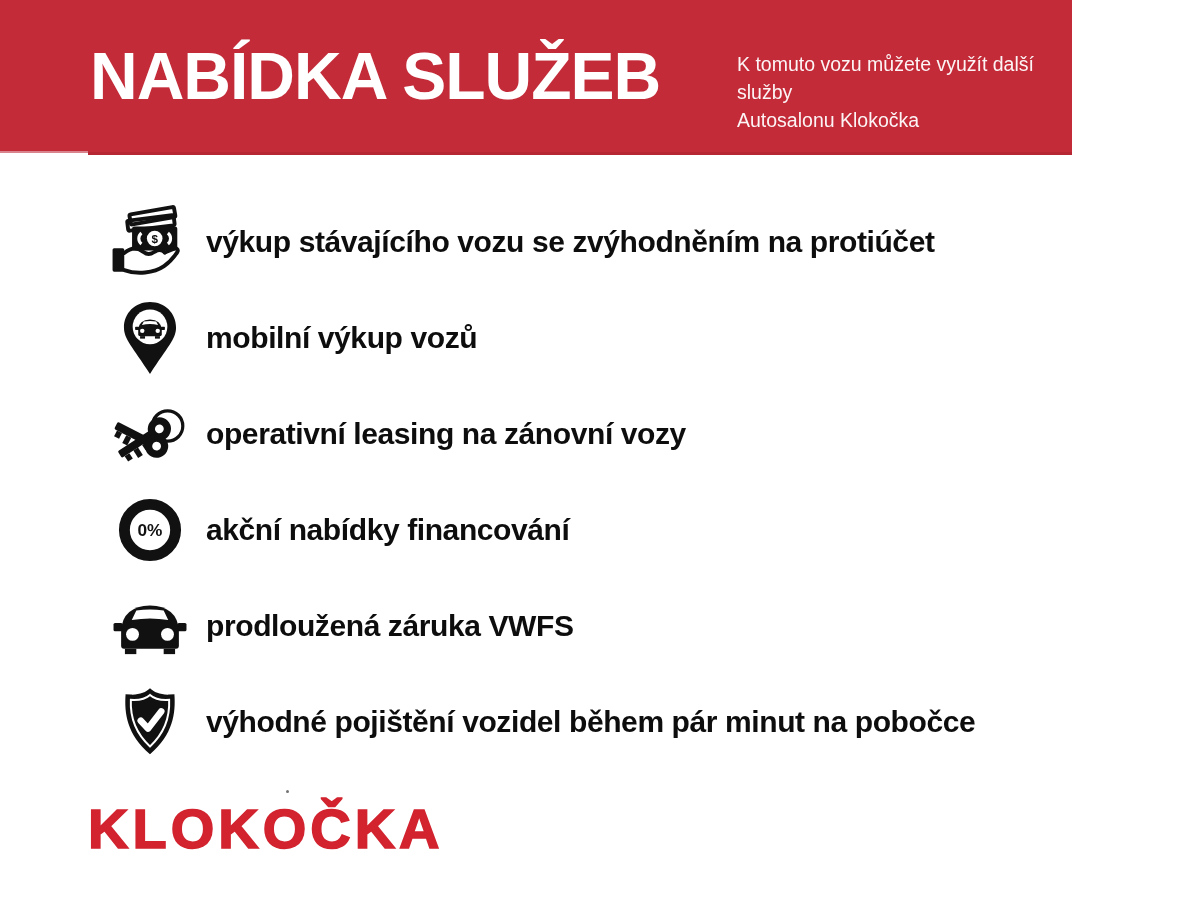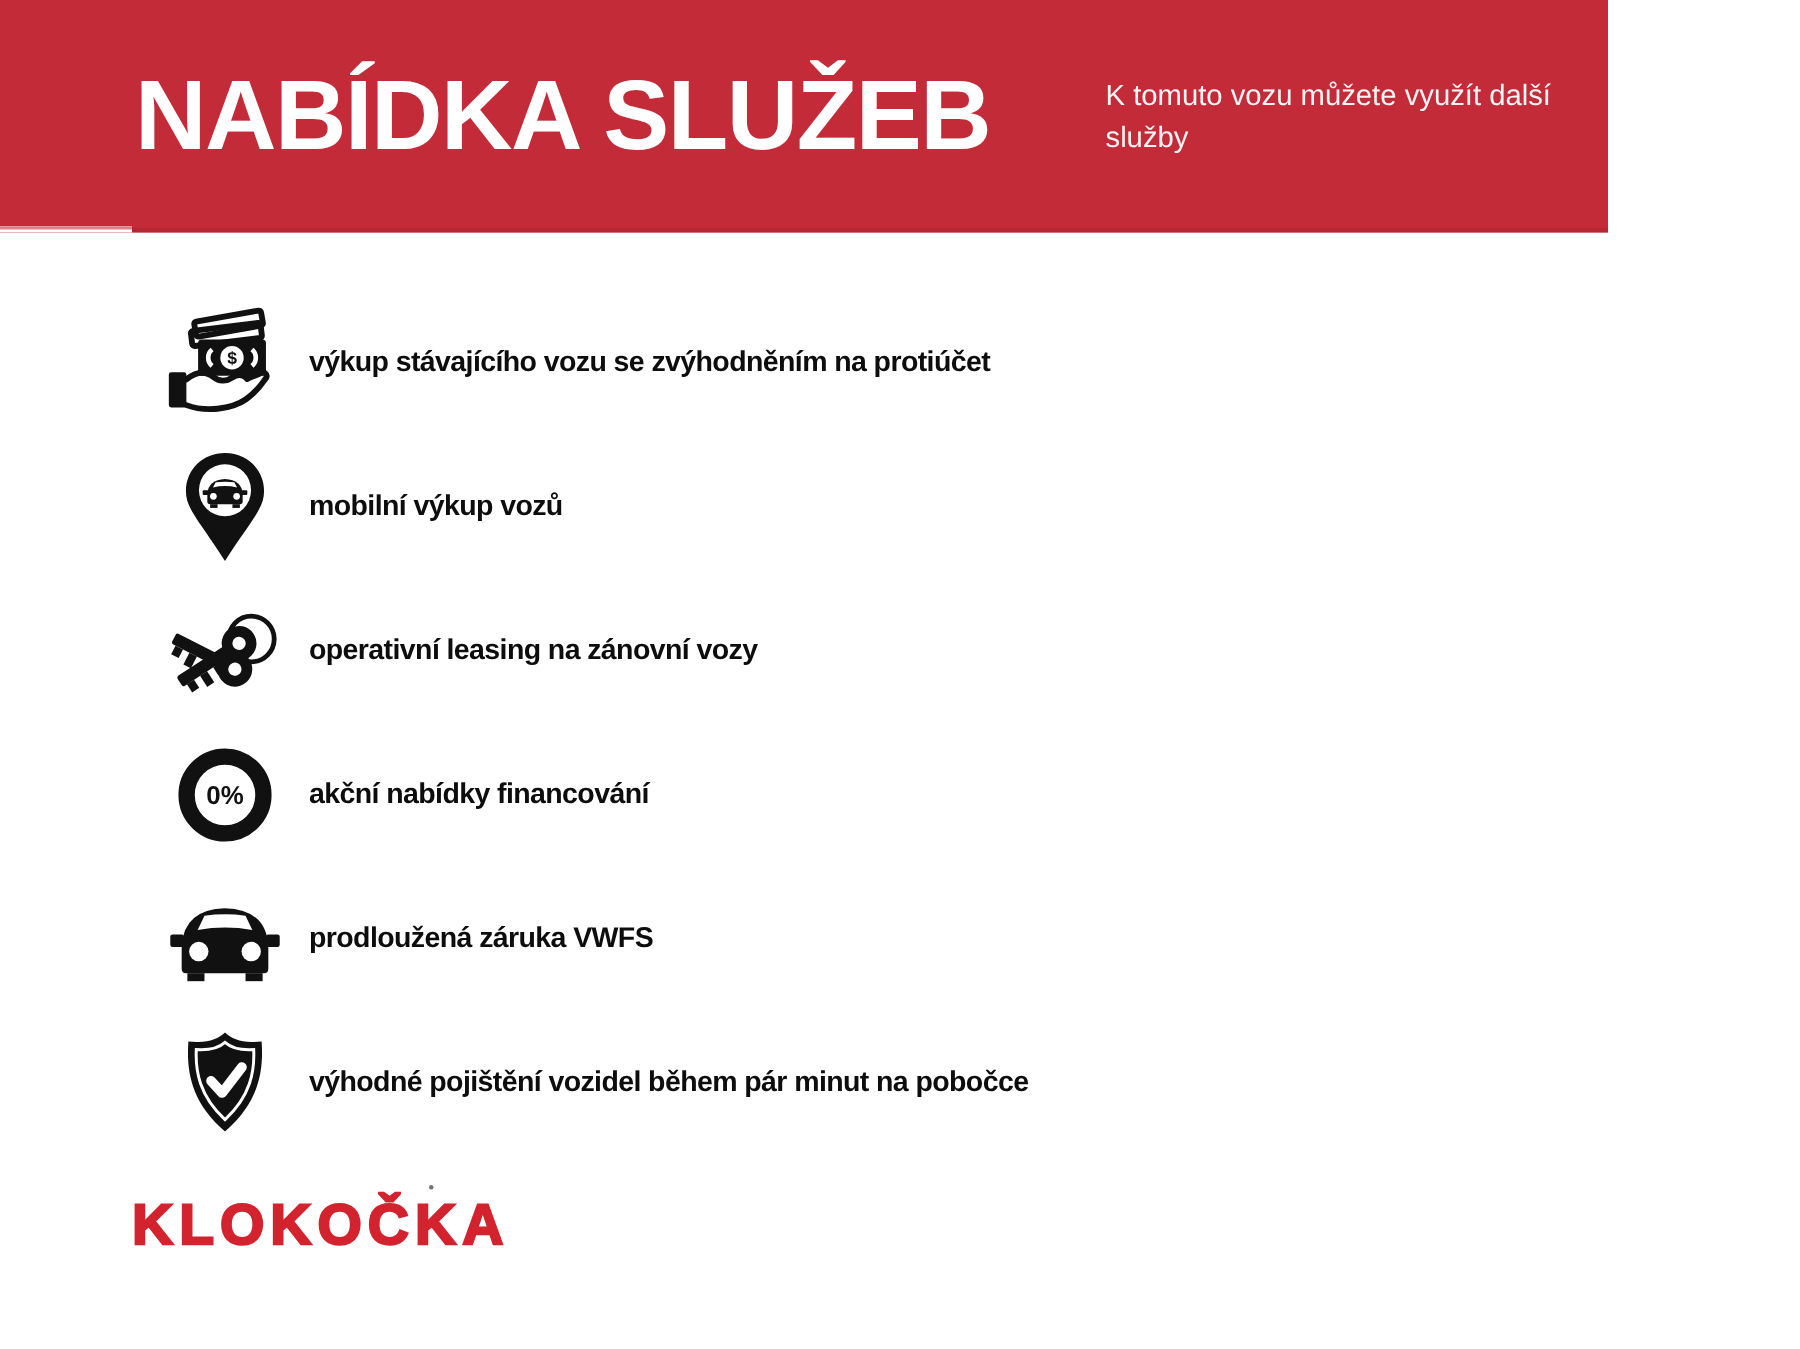--- a/index.html
+++ b/index.html
@@ -15,40 +15,41 @@
                   box-shadow: inset 0 2px 0 #d9848c; z-index:2; }
   .banner-title { position:absolute; left:90px; top:40px; color:#fff; font-weight:bold;
                   font-size:66px; line-height:72px; letter-spacing:-1px; white-space:nowrap; }
   .banner-sub { position:absolute; left:725px; top:50px; color:rgba(255,255,255,.95);
                 font-size:19.5px; line-height:28px; font-weight:normal;margin-left:12px; }
 
   
   .services { position:absolute; top:194px; left:100px; right:30px; }
   .service-row { display:flex; align-items:center; height:96px; }
   .icon-cell { width:100px; min-width:100px; display:flex; align-items:center; justify-content:center; }
-  .service-label { margin-left:6px; font-size:19px; font-weight:bold; color:#0d0d0d;
+  .service-label { margin-left:6px; font-size:30px; font-weight:bold; color:#0d0d0d;
                    letter-spacing:-0.4px; white-space:nowrap; }
   svg { display:block; }
 
   
   .logo { position:absolute; left:88px; top:796px; color:#d2232f; font-weight:bold;
-          font-size:38px; letter-spacing:4px; white-space:nowrap;
+          font-size:56px; letter-spacing:4px; white-space:nowrap;
           -webkit-text-stroke:1.6px #d2232f; }
   .speck { position:absolute; left:286px; top:790px; width:3px; height:3px; background:#444;
            border-radius:50%; opacity:.75; }
 </style>
 </head>
 <body>
 
 <div class="page">
 
   <div class="banner">
     <div class="banner-title">NABÍDKA SLUŽEB</div>
     <div class="banner-sub">
       <div>K tomuto vozu můžete využít další služby</div>
+      <div>Autosalonu Klokočka</div>
     </div>
   </div>
   <div class="banner-notch"></div>
 
   <div class="services">
 
     <div class="service-row">
       <div class="icon-cell">
         <svg width="78" height="78" viewBox="0 0 100 100">
           <g transform="rotate(-10 52 16)">

